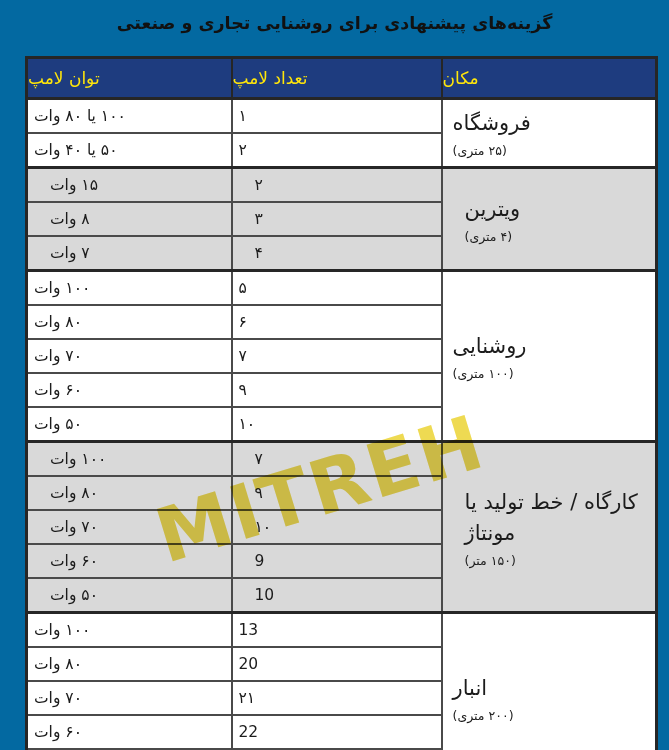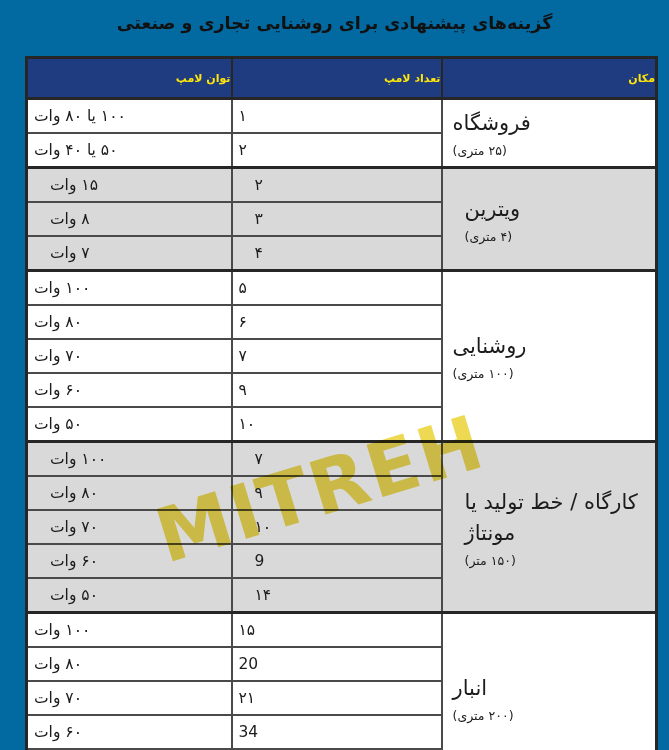--- a/index.html
+++ b/index.html
@@ -37,27 +37,27 @@
     table-layout:fixed;
     direction:rtl;
     border:3px solid var(--line-strong);
   }
   col.c-loc{width:215px;}
   col.c-count{width:210px;}
   col.c-power{width:205px;}
   th{
     background:var(--header-bg);
     color:var(--header-text);
-    font-size:11px;
-    font-weight:bold;
+    font-size:17px;
+    font-weight:normal;
     height:38px;
     border:2px solid var(--line-strong);
     border-bottom:3px solid var(--line-strong);
     padding:0;
-    text-align:right;
+    text-align:left;
   }
   td{
     border:2px solid var(--line-soft);
     text-align:left;
     vertical-align:middle;
     font-size:15.5px;
     height:32px;
     padding:0 6px;
     background:#ffffff;
   }
@@ -173,42 +173,42 @@
       </tr>
       <tr class="gray">
         <td>۱۰</td>
         <td>۷۰ وات</td>
       </tr>
       <tr class="gray">
         <td>9</td>
         <td>۶۰ وات</td>
       </tr>
       <tr class="gray">
-        <td>۱۴</td>
+        <td>10</td>
         <td>۵۰ وات</td>
       </tr>
 
       <tr class="sec-top">
         <td class="loc" rowspan="5">
           <div class="loc-name">انبار</div>
           <div class="loc-size">(۲۰۰ متری)</div>
         </td>
-        <td>۱۵</td>
+        <td>13</td>
         <td>۱۰۰ وات</td>
       </tr>
       <tr>
         <td>20</td>
         <td>۸۰ وات</td>
       </tr>
       <tr>
         <td>۲۱</td>
         <td>۷۰ وات</td>
       </tr>
       <tr>
-        <td>34</td>
+        <td>22</td>
         <td>۶۰ وات</td>
       </tr>
       <tr>
         <td>۳۰</td>
         <td>۵۰ وات</td>
       </tr>
 
     </tbody>
   </table>
 

